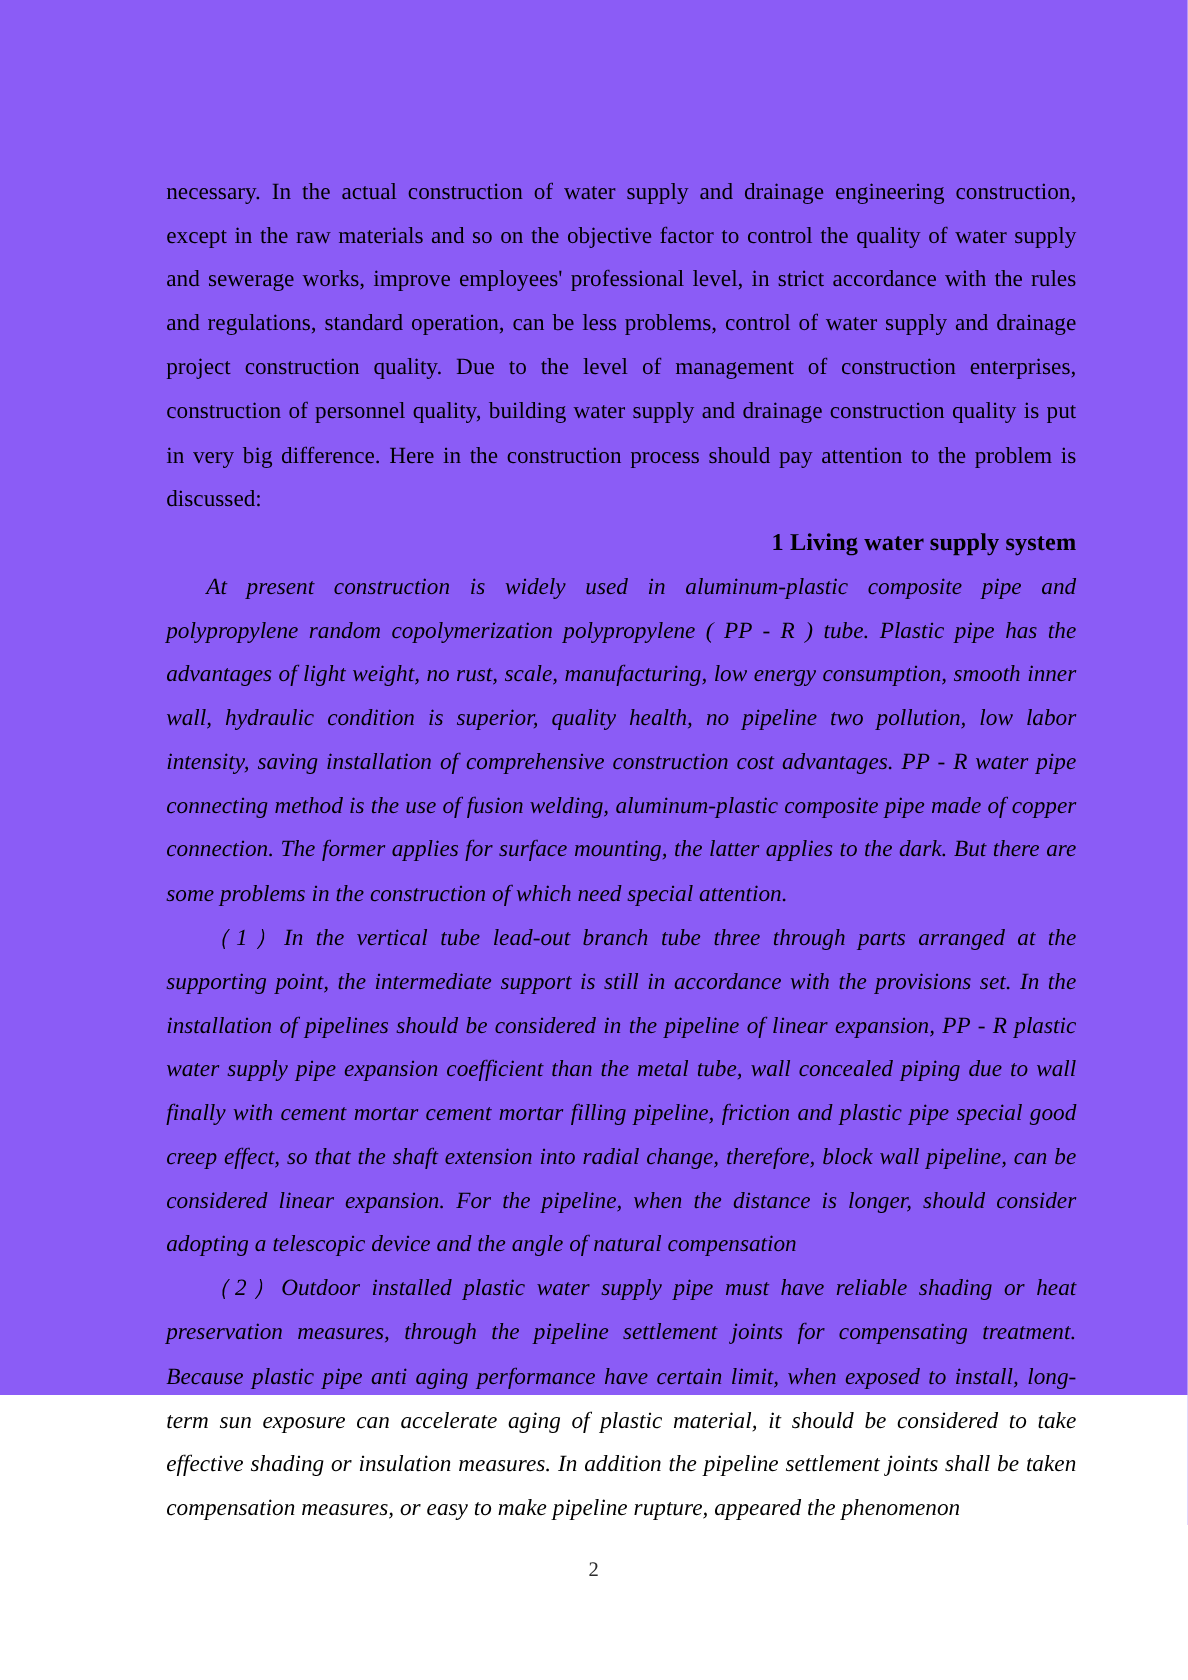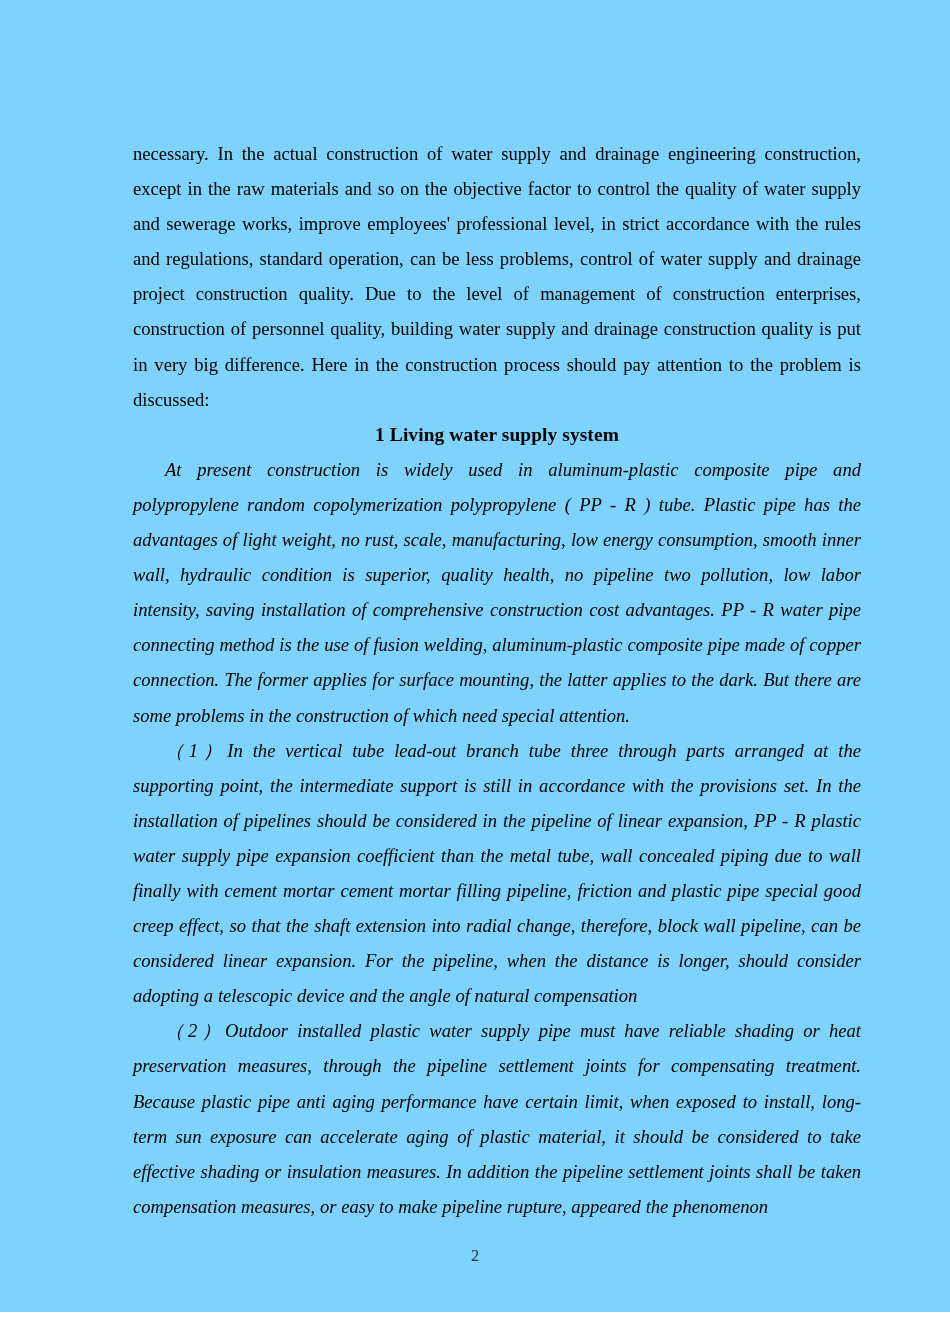--- a/index.html
+++ b/index.html
@@ -11,22 +11,22 @@
     width: 950px;
     height: 1344px;
     overflow: hidden;
     font-family: "Liberation Serif", "DejaVu Serif", serif;
     color: #000000;
     -webkit-font-smoothing: antialiased;
   }
   .page {
     position: relative;
     width: 950px;
-    height: 1312px;
-    background: #7dd3fc;
+    height: 1116px;
+    background: #8b5cf6;
     box-sizing: border-box;
   }
   .content {
     position: absolute;
     left: 133px;
     top: 136px;
     width: 728px;
   }
   p.body-par {
     margin: 0;
@@ -42,21 +42,21 @@
   p.indent-par {
     text-indent: 32px;
     font-style: italic;
   }
   h1.section-heading {
     margin: 0;
     padding: 0;
     font-size: 19.4px;
     line-height: 35.1px;
     font-weight: bold;
-    text-align: center;
+    text-align: right;
     color: #000000;
     letter-spacing: 0.1px;
   }
   .page-number {
     position: absolute;
     left: 0;
     right: 0;
     top: 1246px;
     text-align: center;
     font-size: 16.5px;

